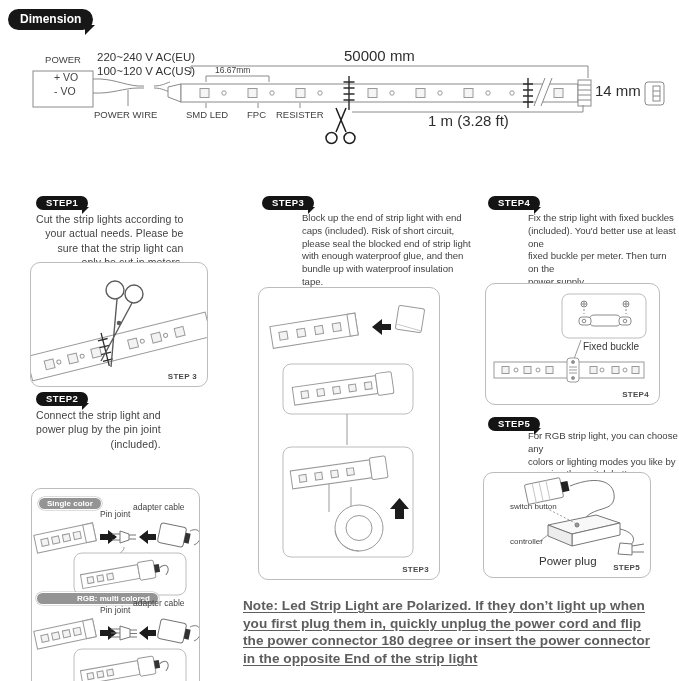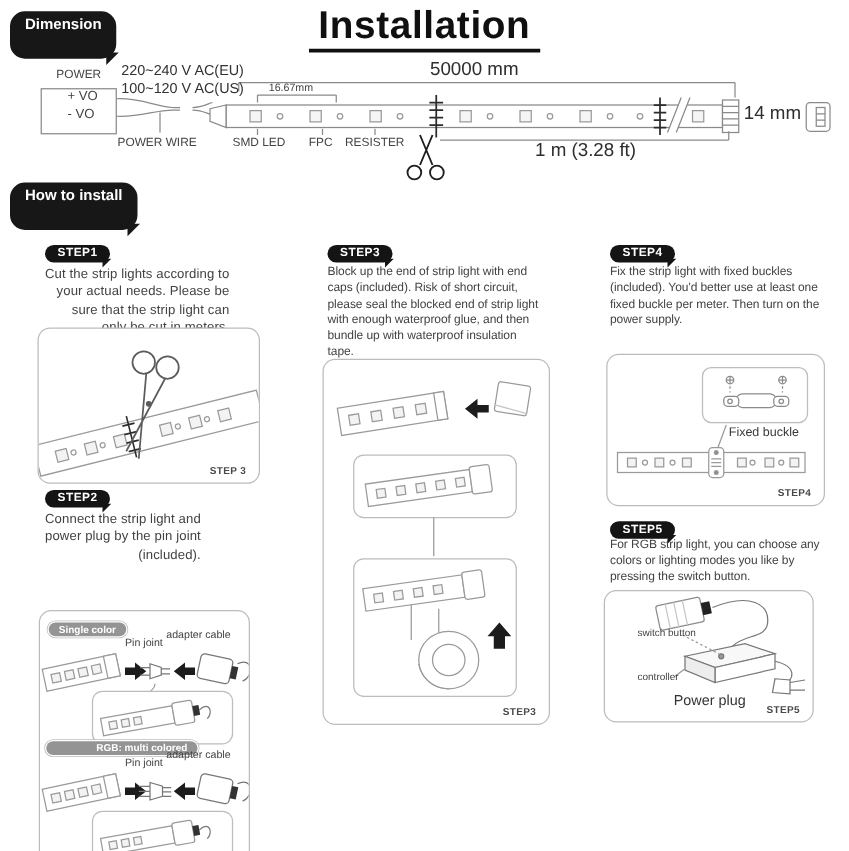--- a/index.html
+++ b/index.html
@@ -3,21 +3,21 @@
 <meta charset="utf-8">
 <style>
   html,body{margin:0;padding:0;background:#fff;}
   #canvas{
     position:relative;width:679px;height:681px;background:#fff;
     font-family:"Liberation Sans",sans-serif;color:#3f3f3f;overflow:hidden;
   }
   
   .bubble{
     position:absolute;background:#171717;color:#fff;font-weight:bold;
-    font-size:12px;padding:3px 12px 21px;border-radius:12px;white-space:nowrap;
+    font-size:12px;padding:3px 12px 4px;border-radius:12px;white-space:nowrap;
   }
   .bubble::after{
     content:"";position:absolute;right:-2px;bottom:-5px;width:0;height:0;
     border-top:10px solid #171717;border-right:10px solid transparent;
   }
   .steppill{
     position:absolute;background:#141414;color:#fff;font-weight:bold;
     font-size:9.5px;padding:1px 10px 2px;border-radius:8px;letter-spacing:.4px;white-space:nowrap;
   }
   .steppill::after{
@@ -29,41 +29,40 @@
     font-size:8px;padding:1px 8px;border-radius:7px;white-space:nowrap;
     box-shadow:0 0 0 1px #fff,0 0 0 1.6px #bdbdbd;
   }
   .title{
     position:absolute;top:2px;left:50%;transform:translateX(-50%);
     font-size:31px;font-weight:800;color:#101010;letter-spacing:.5px;
     border-bottom:3.5px solid #101010;padding:0 8px 1px;white-space:nowrap;
   }
   .steptext{position:absolute;white-space:pre-line;color:#424242;}
   .t-lg{font-size:10.5px;line-height:1.36;letter-spacing:.1px;text-align:right;}
-  .t-sm{font-size:9.6px;line-height:1.33;letter-spacing:-.05px;}
+  .t-sm{font-size:9.6px;line-height:1.33;letter-spacing:-.05px;margin-left:40px;}
   .figbox{
     position:absolute;border:1.4px solid #bcbcbc;border-radius:10px;background:#fff;overflow:hidden;
   }
   .figlabel{position:absolute;right:10px;bottom:5px;font-size:8px;font-weight:bold;color:#4a4a4a;letter-spacing:.3px;}
   .lbl{position:absolute;white-space:nowrap;color:#424242;}
   .figbox > svg, .dimwrap > svg{position:absolute;left:0;top:0;width:100%;height:100%;display:block;}
   .dimwrap{position:absolute;left:0;top:46px;width:679px;height:110px;}
   .note{
     position:absolute;left:243px;top:597px;font-size:13.6px;font-weight:bold;
     color:#5d5d5d;line-height:1.3;white-space:pre-line;
     text-decoration:underline;text-underline-offset:2px;letter-spacing:.05px;
   }
 </style>
 </head>
 <body>
 
 <div id="canvas">
 
   <div class="bubble" style="left:8px;top:9px;">Dimension</div>
-  <div class="title">Installation</div>
 
   <div class="dimwrap">
     <svg viewBox="0 0 679 110">
       <g stroke="#8a8a8a" fill="none" stroke-width="1">
         <rect x="33" y="25" width="60" height="36"></rect>
         <path d="M93 33 C112 32 124 39 138 40 L144 40"></path>
         <path d="M93 47 C112 48 124 42 138 42 L144 42"></path>
         <path d="M154 40 C162 40 166 37 170 36"></path>
         <path d="M154 42 C162 42 166 45 170 46"></path>
         <polygon points="168,41 181,38 181,56 168,51" fill="#fff"></polygon>
@@ -122,21 +121,20 @@
     <span class="lbl" style="left:94px;top:63px;font-size:9.5px;">POWER WIRE</span>
     <span class="lbl" style="left:186px;top:63px;font-size:9.5px;">SMD LED</span>
     <span class="lbl" style="left:247px;top:63px;font-size:9.5px;">FPC</span>
     <span class="lbl" style="left:276px;top:63px;font-size:9.5px;">RESISTER</span>
     <span class="lbl" style="left:215px;top:19px;font-size:8.5px;">16.67mm</span>
     <span class="lbl" style="left:344px;top:1px;font-size:15px;color:#2e2e2e;">50000 mm</span>
     <span class="lbl" style="left:428px;top:66px;font-size:15px;color:#2e2e2e;">1 m (3.28 ft)</span>
     <span class="lbl" style="left:595px;top:36px;font-size:15px;color:#2e2e2e;">14 mm</span>
   </div>
 
-  <div class="bubble" style="left:8px;top:146px;">How to install</div>
 
   <div class="steppill" style="left:36px;top:196px;">STEP1</div>
   <div class="steptext t-lg" style="left:36px;top:212px;">Cut the strip lights according to
 your actual needs. Please be
 sure that the strip light can
 only be cut in meters.</div>
   <div class="figbox" style="left:30px;top:262px;width:176px;height:123px;">
     <svg viewBox="0 0 176 123">
       <g transform="translate(88,84) rotate(-14)" stroke="#9a9a9a" fill="#fff">
         <rect x="-92" y="-13" width="184" height="25"></rect>
@@ -380,14 +378,18 @@
         <polygon points="136,70 148,71 148,82 134,81" fill="#fff"></polygon>
         <path d="M148 73 L160 71 M148 79 L160 79" fill="none"></path>
       </g>
     </svg>
     <span class="lbl" style="left:26px;top:29px;font-size:8px;">switch button</span>
     <span class="lbl" style="left:26px;top:64px;font-size:8px;">controller</span>
     <span class="lbl" style="left:55px;top:82px;font-size:11.5px;color:#333;">Power plug</span>
     <span class="figlabel">STEP5</span>
   </div>
 
+  <div class="note">Note: Led Strip Light are Polarized. If they don’t light up when
+you first plug them in, quickly unplug the power cord and flip
+the power connector 180 degree or insert the power connector
+in the opposite End of the strip light</div>
 
 </div>
 
 </body></html>

